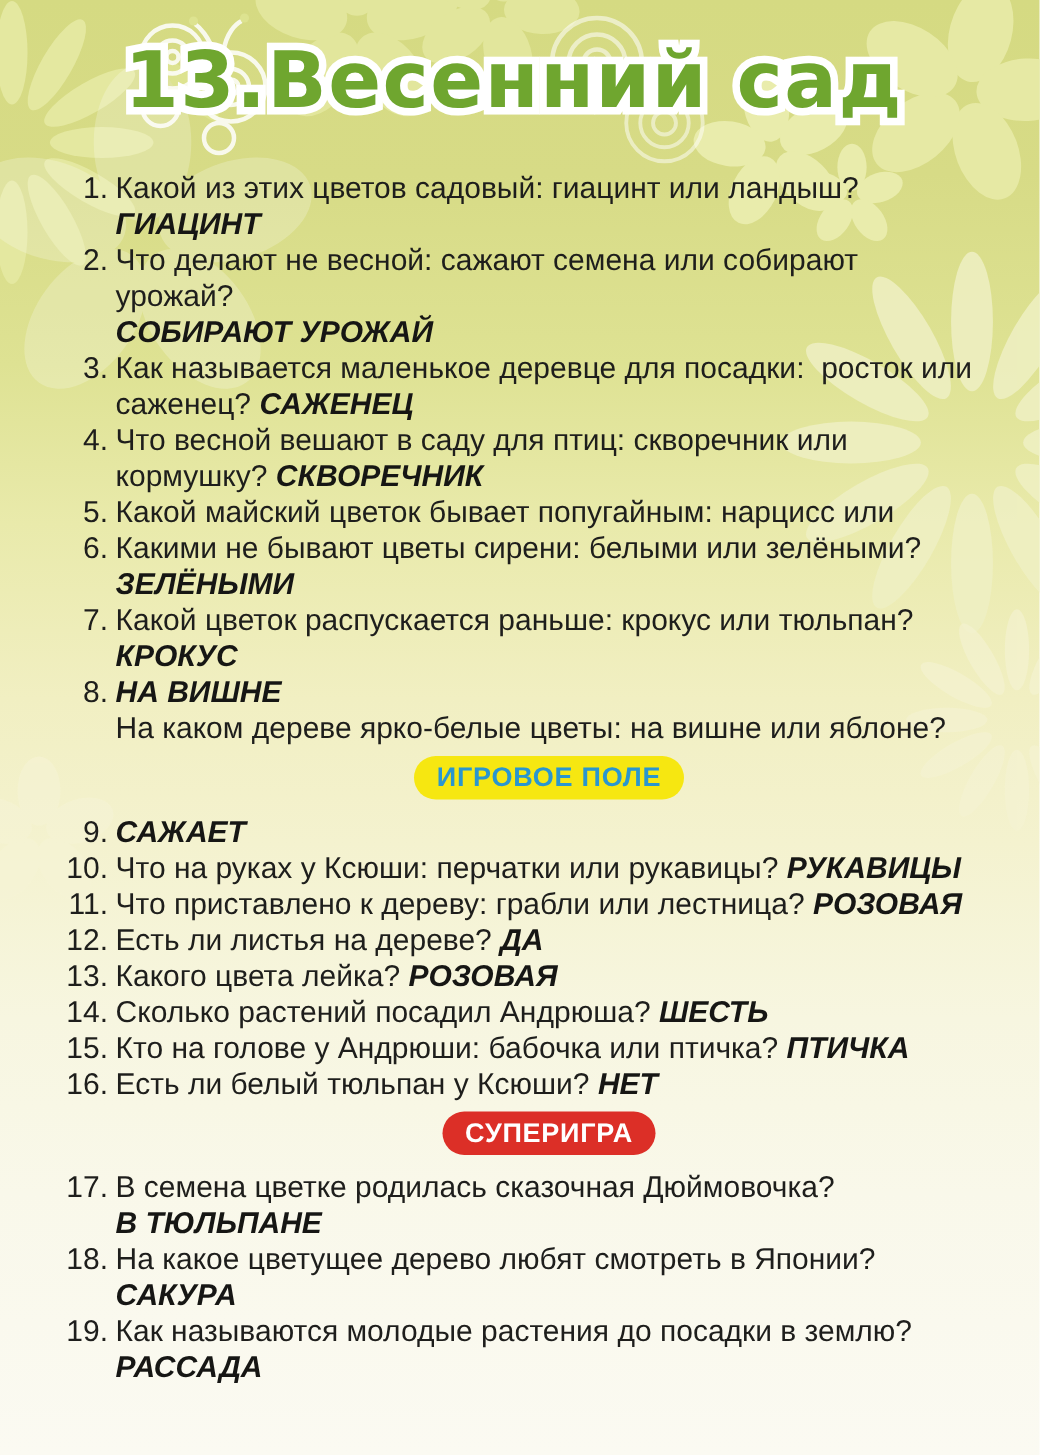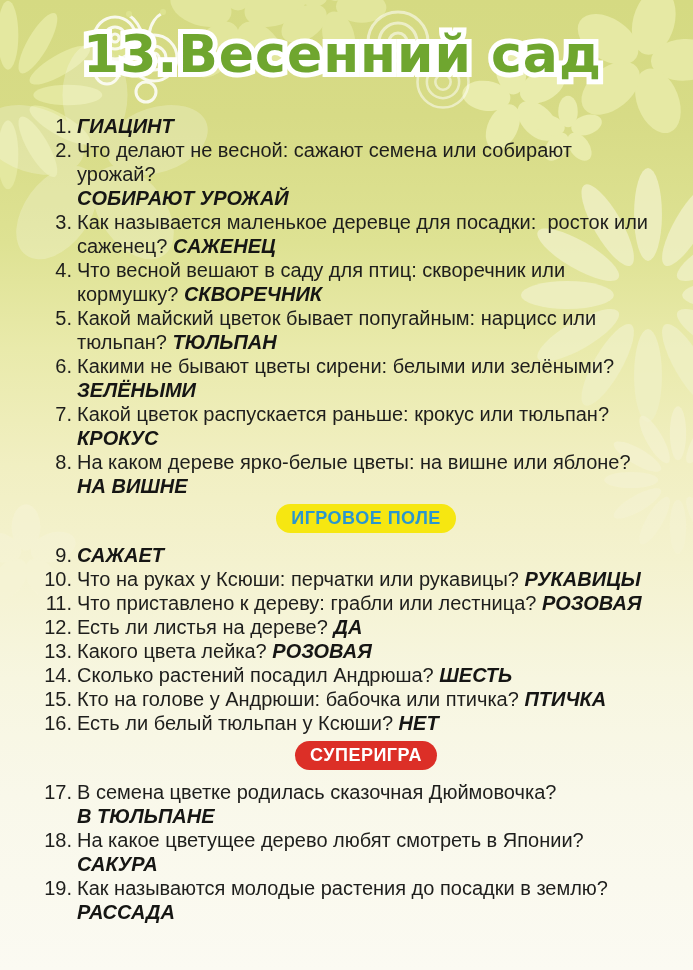--- a/index.html
+++ b/index.html
@@ -117,20 +117,21 @@
       <div class="title">
         <span class="stroke" aria-hidden="true">13.Весенний сад</span>
         <span class="fill">13.Весенний сад</span>
       </div>
     </div>
 
     <div class="q-list">
         <div class="q-item">
           <span class="q-num">1.</span>
           <div class="q-body">
+            <div class="q-line"><span class="q-question">Какой из этих цветов садовый: гиацинт или ландыш?</span></div>
             <div class="q-line"><span class="q-answer">ГИАЦИНТ</span></div>
           </div>
         </div>
         <div class="q-item">
           <span class="q-num">2.</span>
           <div class="q-body">
             <div class="q-line"><span class="q-question">Что делают не весной: сажают семена или собирают урожай?</span></div>
             <div class="q-line"><span class="q-answer">СОБИРАЮТ УРОЖАЙ</span></div>
           </div>
         </div>
@@ -145,42 +146,41 @@
           <span class="q-num">4.</span>
           <div class="q-body">
             <div class="q-line"><span class="q-question">Что весной вешают в саду для птиц: скворечник или</span></div>
             <div class="q-line"><span class="q-question">кормушку? </span><span class="q-answer">СКВОРЕЧНИК</span></div>
           </div>
         </div>
         <div class="q-item">
           <span class="q-num">5.</span>
           <div class="q-body">
             <div class="q-line"><span class="q-question">Какой майский цветок бывает попугайным: нарцисс или</span></div>
-            <div class="q-line"><span class="q-question">тюльпан? </span><span class="q-answer">ТЮЛЬПАН</span></div>
           </div>
         </div>
         <div class="q-item">
           <span class="q-num">6.</span>
           <div class="q-body">
             <div class="q-line"><span class="q-question">Какими не бывают цветы сирени: белыми или зелёными?</span></div>
             <div class="q-line"><span class="q-answer">ЗЕЛЁНЫМИ</span></div>
           </div>
         </div>
         <div class="q-item">
           <span class="q-num">7.</span>
           <div class="q-body">
             <div class="q-line"><span class="q-question">Какой цветок распускается раньше: крокус или тюльпан?</span></div>
             <div class="q-line"><span class="q-answer">КРОКУС</span></div>
           </div>
         </div>
         <div class="q-item">
           <span class="q-num">8.</span>
           <div class="q-body">
+            <div class="q-line"><span class="q-answer">НА ВИШНЕ</span></div>
             <div class="q-line"><span class="q-question">На каком дереве ярко-белые цветы: на вишне или яблоне?</span></div>
-            <div class="q-line"><span class="q-answer">НА ВИШНЕ</span></div>
           </div>
         </div>
         <div class="badge-row"><span class="badge badge-field">ИГРОВОЕ ПОЛЕ</span></div>
         <div class="q-item">
           <span class="q-num">9.</span>
           <div class="q-body">
             <div class="q-line"><span class="q-answer">САЖАЕТ</span></div>
           </div>
         </div>
         <div class="q-item">

